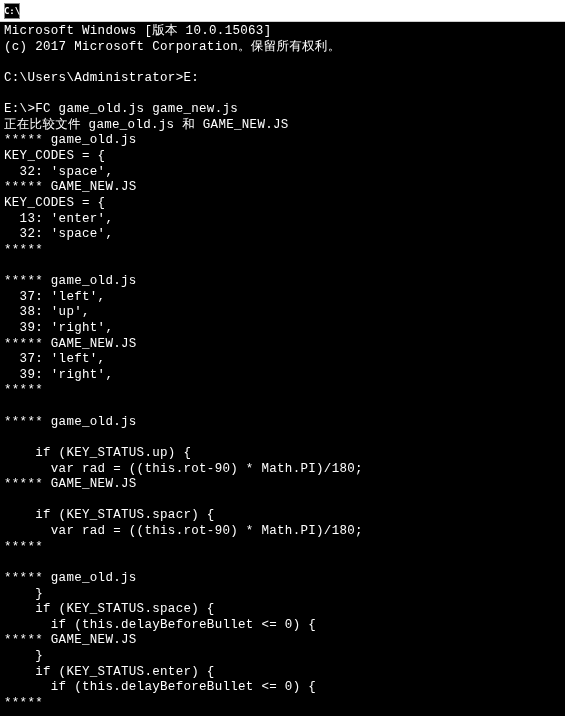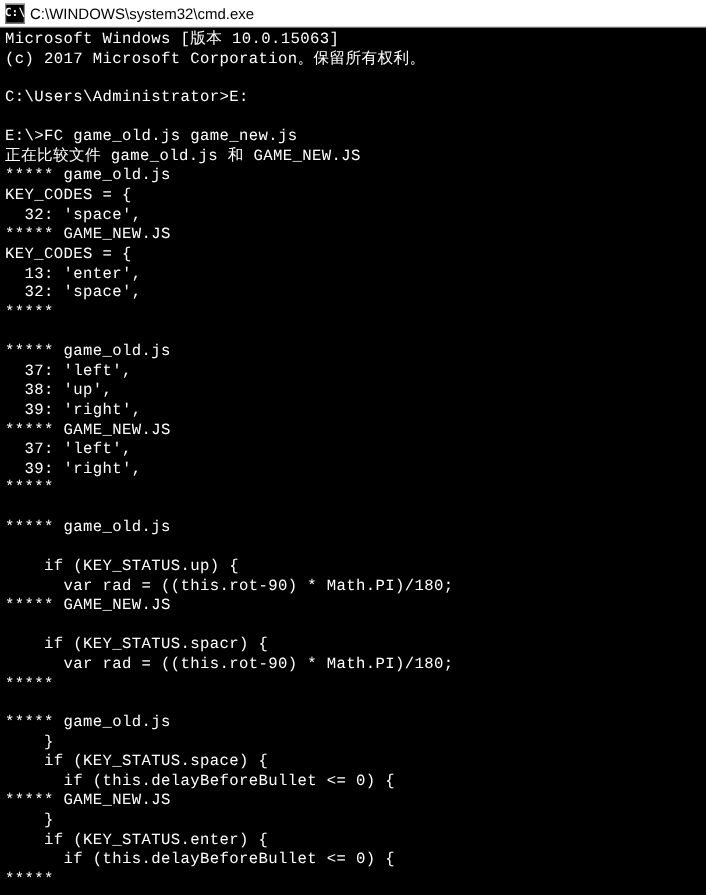--- a/index.html
+++ b/index.html
@@ -61,21 +61,20 @@
       font-size: 12.5px;
       letter-spacing: 0.3px;
     }
   </style>
 </head>
 <body>
 
 <div class="window">
   <div class="title-bar">
     <div class="title-icon">C:\</div>
-    <div class="title-text">C:\WINDOWS\system32\cmd.exe</div>
   </div>
   <div class="terminal"><span>Microsoft Windows [版本 10.0.15063]</span>
 <span>(c) 2017 Microsoft Corporation。保留所有权利。</span>
 <span></span>
 <span>C:\Users\Administrator&gt;E:</span>
 <span></span>
 <span>E:\&gt;FC game_old.js game_new.js</span>
 <span>正在比较文件 game_old.js 和 GAME_NEW.JS</span>
 <span>***** game_old.js</span>
 <span>KEY_CODES = {</span>

